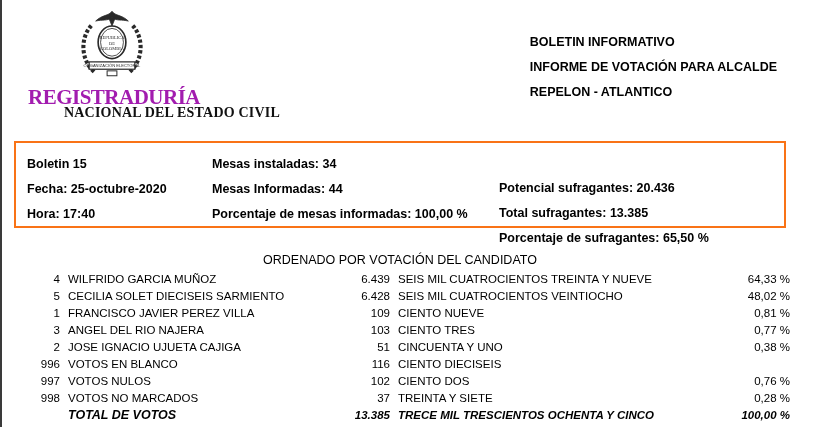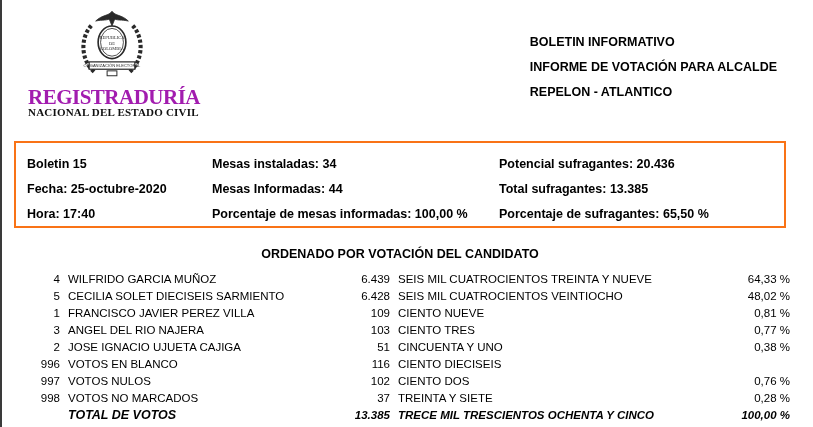--- a/index.html
+++ b/index.html
@@ -10,44 +10,44 @@
   .page-edge{position:absolute;left:0;top:0;width:2px;height:427px;background:#3a3a3a;}
 
   
   .logo{position:absolute;left:28px;top:8px;width:168px;text-align:center;}
   .emblem{display:block;margin:0 auto;}
   .logo-title{
     font-family:"Liberation Serif",serif;font-weight:bold;font-size:21px;
     letter-spacing:-0.5px;line-height:19px;white-space:nowrap;color:#a21caf;
   }
   .logo-subtitle{
-    font-family:"Liberation Serif",serif;font-weight:bold;font-size:11px;
-    letter-spacing:0.2px;line-height:11px;white-space:nowrap;color:#111;
+    font-family:"Liberation Serif",serif;font-weight:bold;font-size:14px;
+    letter-spacing:0.2px;line-height:11px;white-space:nowrap;color:#111;margin-left:36px;
   }
 
   
   .header-right{
     position:absolute;top:30px;right:36px;
     font-weight:bold;font-size:12.5px;line-height:25px;white-space:nowrap;
   }
 
   
   .info-box{
     position:absolute;left:14px;top:141px;width:772px;height:87px;
     border:2px solid #f97316;box-sizing:border-box;
   }
   .info-col{position:absolute;top:9px;font-weight:bold;font-size:12.5px;line-height:25px;white-space:nowrap;}
   .info-col.c1{left:11px;}
   .info-col.c2{left:196px;}
-  .info-col.c3{left:483px;}
+  .info-col.c3{left:483px;margin-top:24px;}
 
   
   .section-title{
-    position:absolute;top:247px;left:0;width:800px;text-align:center;
-    font-weight:bold;font-size:12.5px;
+    position:absolute;top:253px;left:0;width:800px;text-align:center;
+    font-weight:normal;font-size:12.5px;
   }
 
   
   .results{position:absolute;top:271px;left:0;width:813px;}
   .trow{position:relative;height:17px;font-size:11.5px;line-height:17px;white-space:nowrap;}
   .trow span{position:absolute;top:0;}
   .c-num{left:18px;width:42px;text-align:right;}
   .c-name{left:68px;}
   .c-votes{left:295px;width:95px;text-align:right;}
   .c-words{left:398px;}

